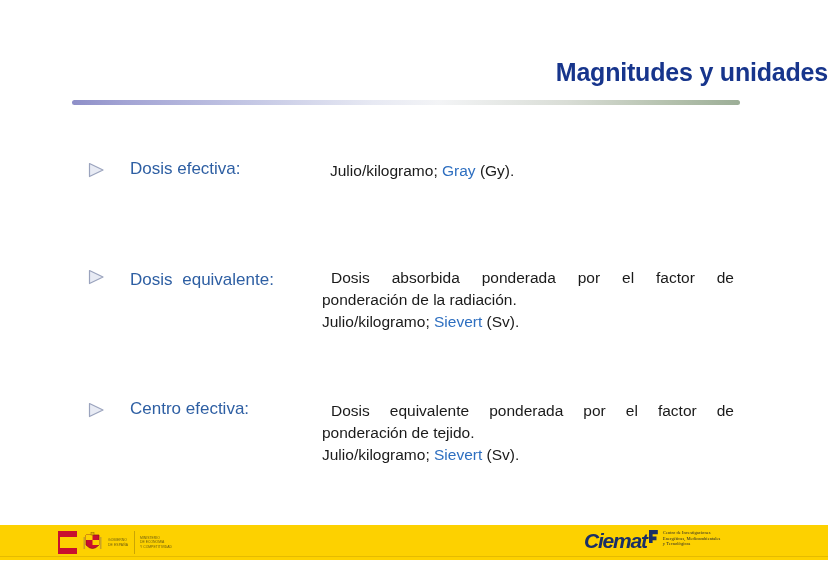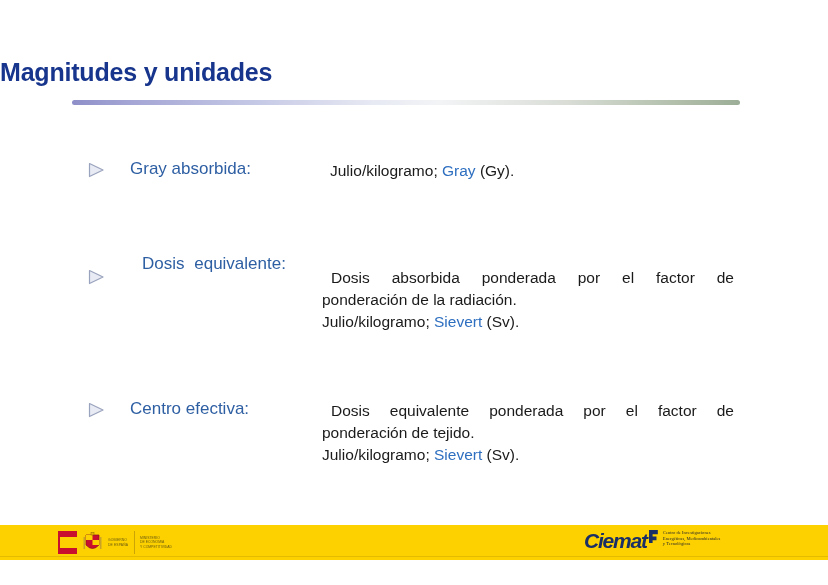--- a/index.html
+++ b/index.html
@@ -19,21 +19,21 @@
     inset: 0;
     background: #ffffff;
   }
 
   
   .title {
     position: absolute;
     left: 0;
     top: 58px;
     width: 828px;
-    text-align: left;
+    text-align: right;
     font-size: 25px;
     font-weight: bold;
     color: #17358c;
     letter-spacing: -0.2px;
     font-family: "Liberation Sans", sans-serif;
   }
 
   .divider {
     position: absolute;
     left: 72px;
@@ -97,21 +97,21 @@
   }
 
   
   #block1 { left: 0; top: 0; }
   #block1 .bullet-icon { left: 88px; top: 162px; }
   #block1 .label { left: 130px; top: 159px; }
   #block1 .body { left: 330px; top: 160px; width: 400px; }
 
   
   #block2 .bullet-icon { left: 88px; top: 269px; }
-  #block2 .label { left: 130px; top: 254px; width: 186px; margin-left: 12px; }
+  #block2 .label { left: 130px; top: 270px; width: 186px; }
   #block2 .body { left: 322px; top: 267px; width: 412px; }
 
   
   #block3 .bullet-icon { left: 88px; top: 402px; }
   #block3 .label { left: 130px; top: 399px; }
   #block3 .body { left: 322px; top: 400px; width: 412px; }
 
   
   .footer-band {
     position: absolute;
@@ -222,21 +222,21 @@
   <div class="title">Magnitudes y unidades</div>
 
   <div class="divider"></div>
 
   <div class="block" id="block1">
     <span class="bullet-icon">
       <svg class="tri" width="17" height="16" viewBox="0 0 17 16" aria-hidden="true">
         <polygon points="1.5,1.5 15,8 1.5,14.5" fill="#e8ebf4" stroke="#9aa3bd" stroke-width="1.2" stroke-linejoin="round"></polygon>
       </svg>
     </span>
-    <span class="label">Gray absorbida:</span>
+    <span class="label">Dosis efectiva:</span>
     <div class="body">
       <span class="line"><span>Julio/kilogramo; </span><span class="hl">Gray</span><span> (Gy).</span></span>
     </div>
   </div>
 
   <div class="block" id="block2">
     <span class="bullet-icon">
       <svg class="tri" width="17" height="16" viewBox="0 0 17 16" aria-hidden="true">
         <polygon points="1.5,1.5 15,8 1.5,14.5" fill="#e8ebf4" stroke="#9aa3bd" stroke-width="1.2" stroke-linejoin="round"></polygon>
       </svg>

